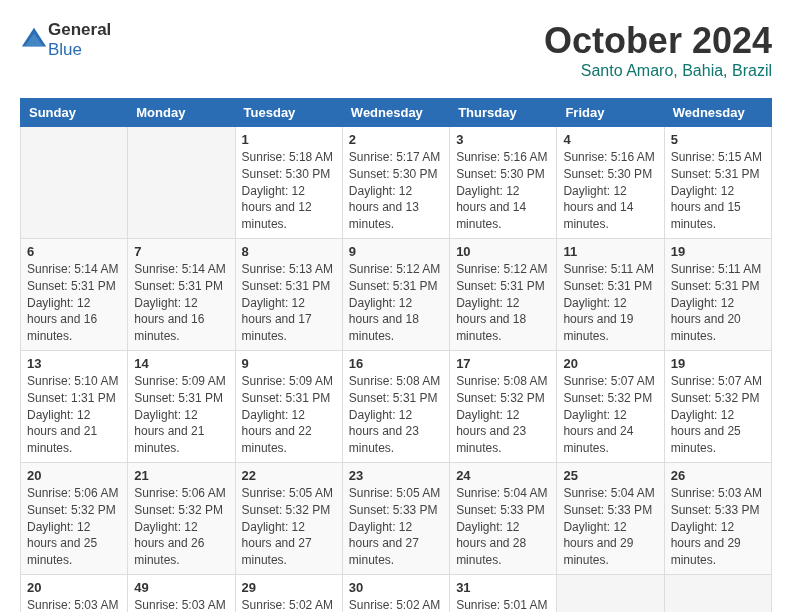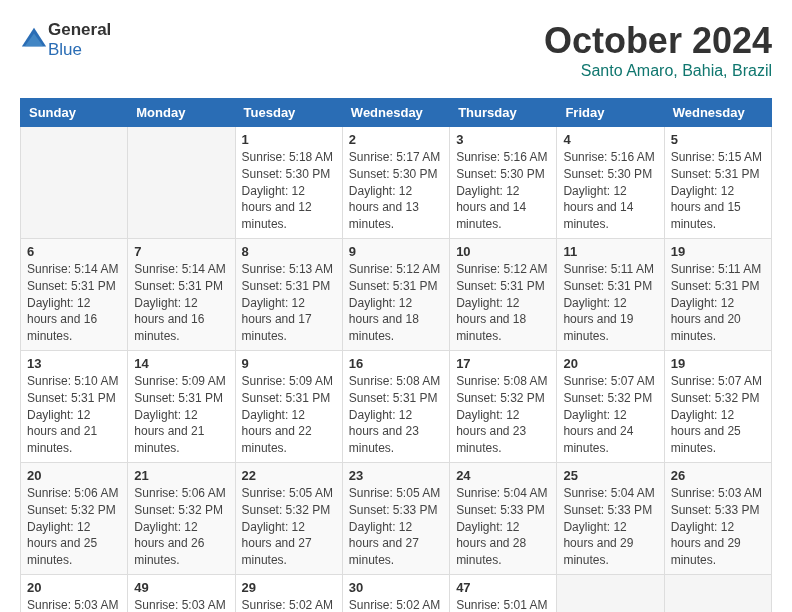--- a/index.html
+++ b/index.html
@@ -205,21 +205,21 @@
           <div class="day-info">Sunrise: 5:11 AM
 Sunset: 5:31 PM
 Daylight: 12 hours
 and 20 minutes.</div>
         </td>
       </tr>
       <tr>
         <td>
           <span class="day-number">13</span>
           <div class="day-info">Sunrise: 5:10 AM
-Sunset: 5:31 PM
+Sunset: 1:31 PM
 Daylight: 12 hours
 and 21 minutes.</div>
         </td>
         <td>
           <span class="day-number">14</span>
           <div class="day-info">Sunrise: 5:09 AM
 Sunset: 5:31 PM
 Daylight: 12 hours
 and 21 minutes.</div>
         </td>
@@ -333,21 +333,21 @@
 and 31 minutes.</div>
         </td>
         <td>
           <span class="day-number">30</span>
           <div class="day-info">Sunrise: 5:02 AM
 Sunset: 5:34 PM
 Daylight: 12 hours
 and 32 minutes.</div>
         </td>
         <td>
-          <span class="day-number">47</span>
+          <span class="day-number">31</span>
           <div class="day-info">Sunrise: 5:01 AM
 Sunset: 5:34 PM
 Daylight: 12 hours
 and 32 minutes.</div>
         </td>
         <td class="empty-cell"></td>
         <td class="empty-cell"></td>
       </tr>
     </tbody>
 </table>

